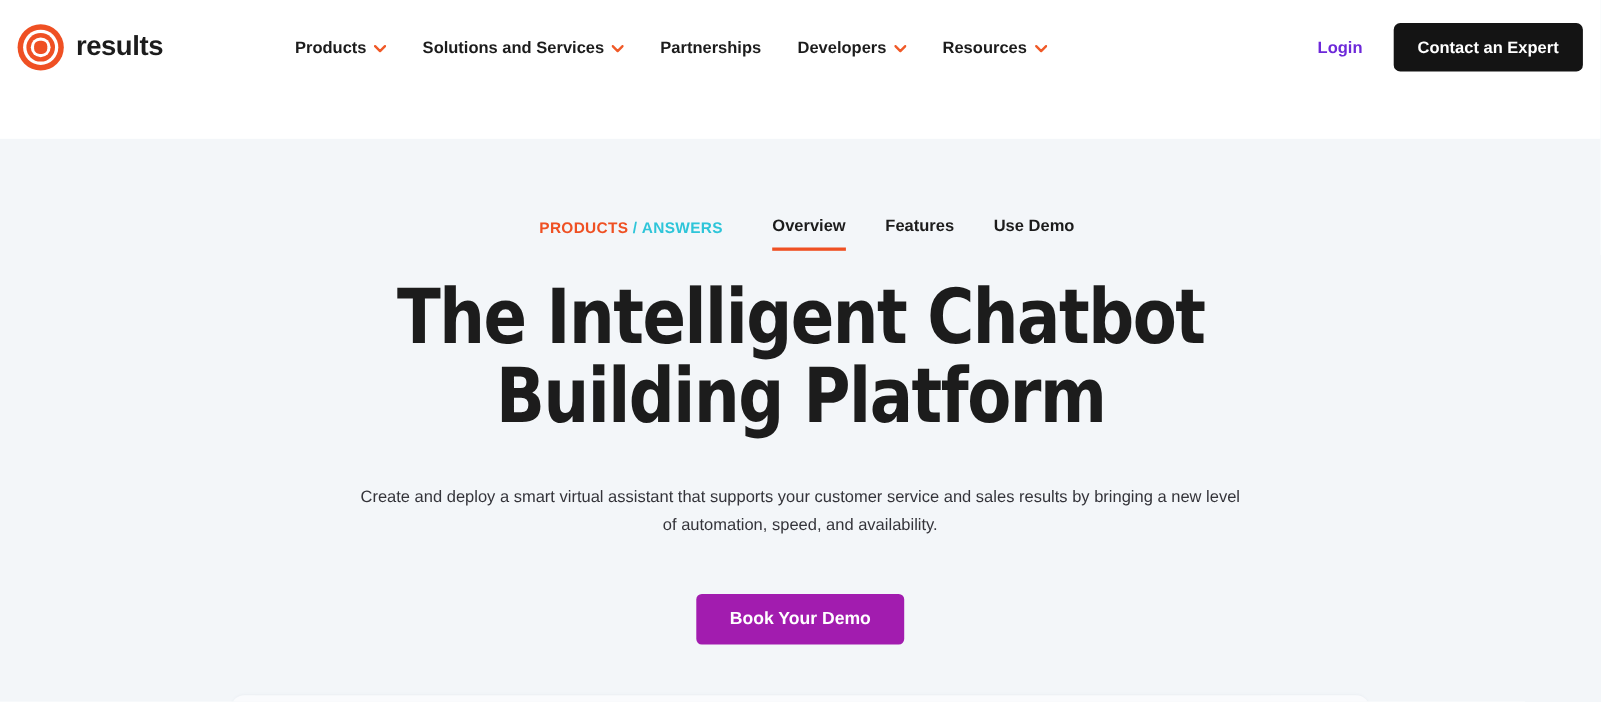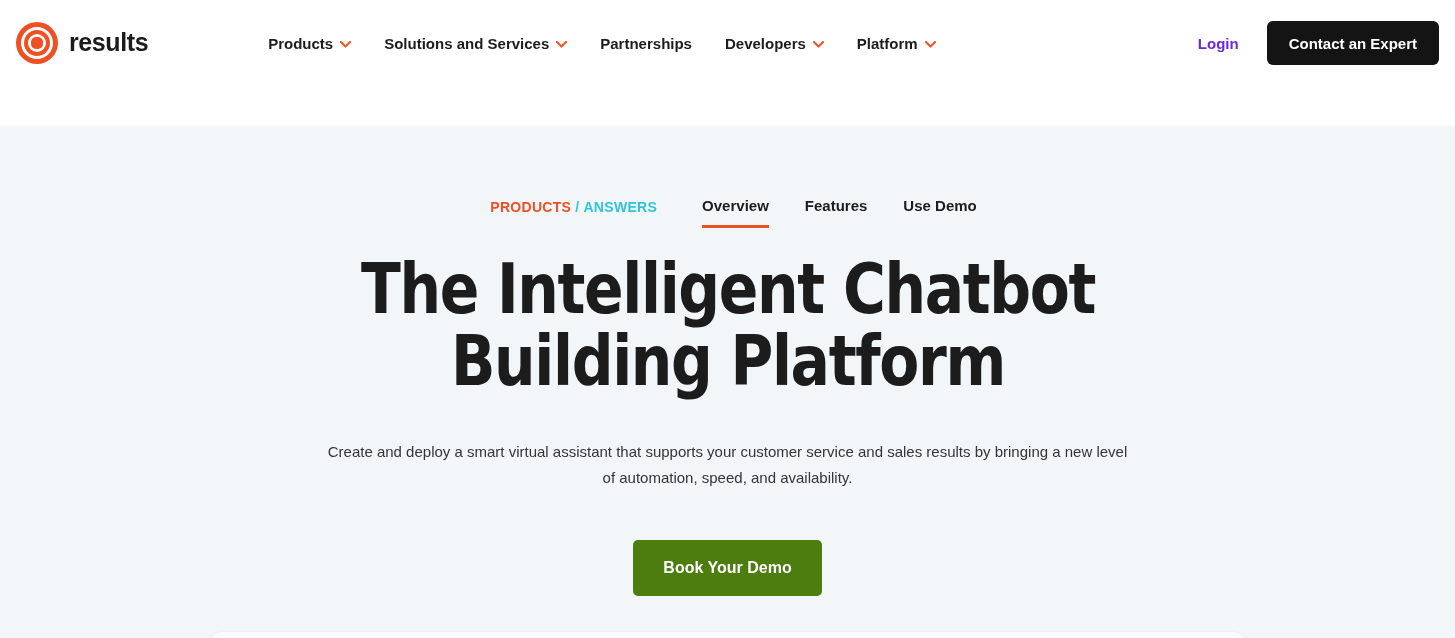--- a/index.html
+++ b/index.html
@@ -208,28 +208,28 @@
     font-size: 15px;
     line-height: 26px;
     color: #34343a;
     margin: 41px auto 0 auto;
     max-width: 810px;
   }
 
   .hero-cta {
     display: inline-block;
     margin-top: 49px;
-    background: #4d7c0f;
+    background: #a21caf;
     color: #ffffff;
     font-size: 16px;
     font-weight: bold;
     border: none;
     border-radius: 5px;
     padding: 0 30px;
-    height: 56px;
+    height: 46px;
     line-height: 44px;
     cursor: pointer;
     font-family: inherit;
   }
 
   
   .panel-peek {
     position: absolute;
     left: 210px;
     right: 210px;
@@ -283,21 +283,21 @@
     <div class="nav-item">
       <span>Developers</span>
       <span class="chev">
         <svg width="11" height="7" viewBox="0 0 11 7">
             <path d="M1 1l4.5 4.5L10 1" stroke="#f05a28" stroke-width="2.2" fill="none" stroke-linecap="round" stroke-linejoin="round"></path>
           </svg>
       </span>
     </div>
 
     <div class="nav-item">
-      <span>Platform</span>
+      <span>Resources</span>
       <span class="chev">
         <svg width="11" height="7" viewBox="0 0 11 7">
             <path d="M1 1l4.5 4.5L10 1" stroke="#f05a28" stroke-width="2.2" fill="none" stroke-linecap="round" stroke-linejoin="round"></path>
           </svg>
       </span>
     </div>
 
   </nav>
 
   <div class="header-right">

